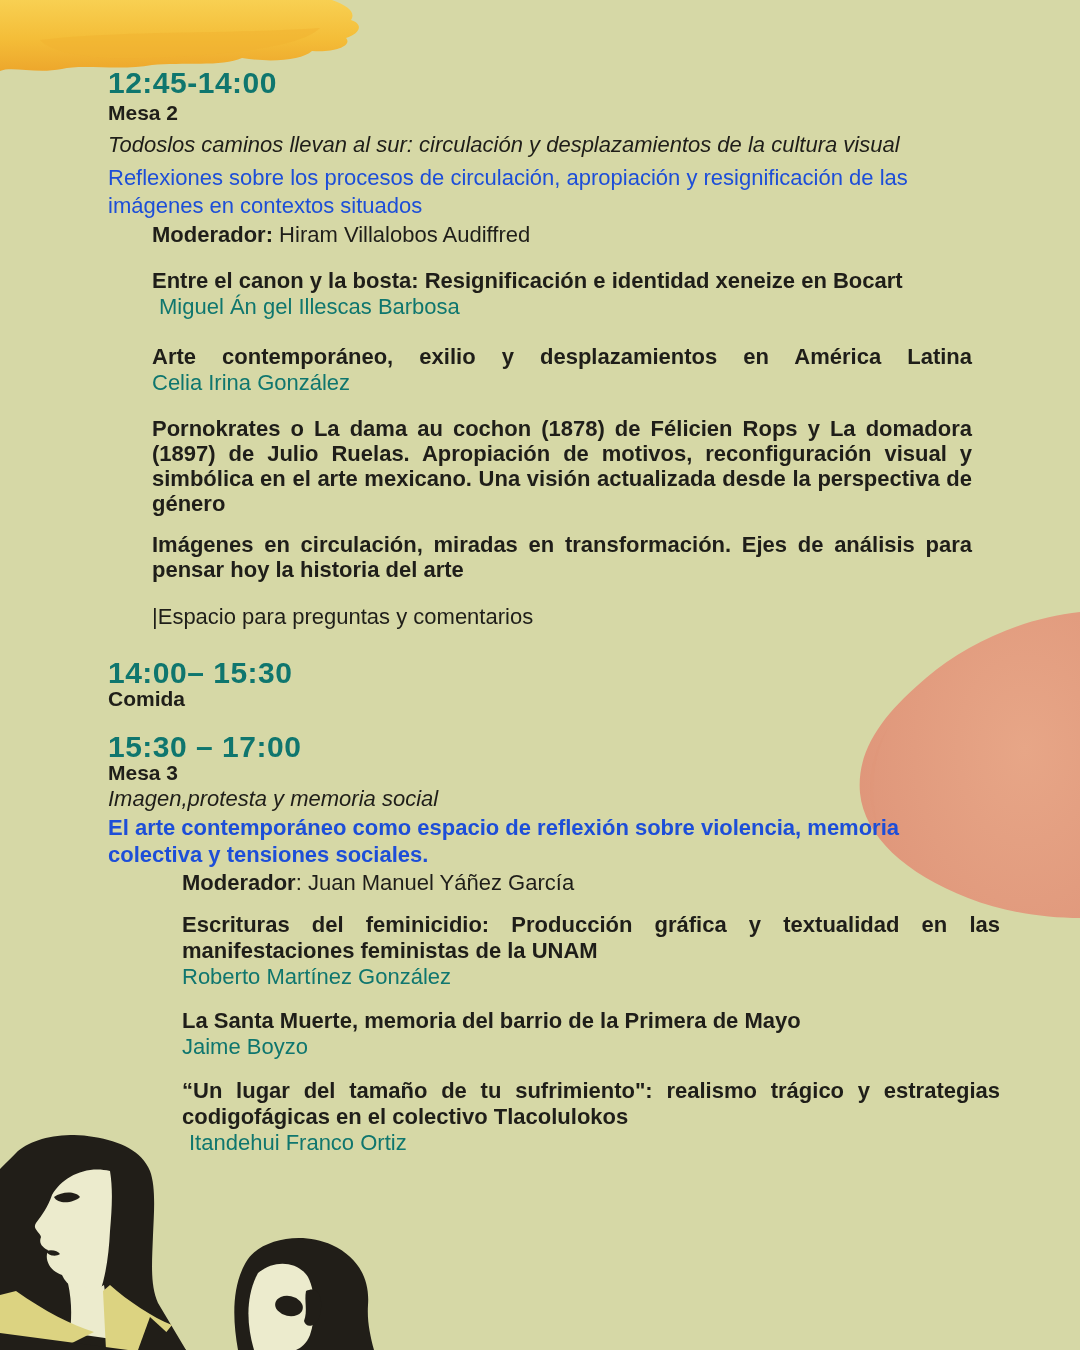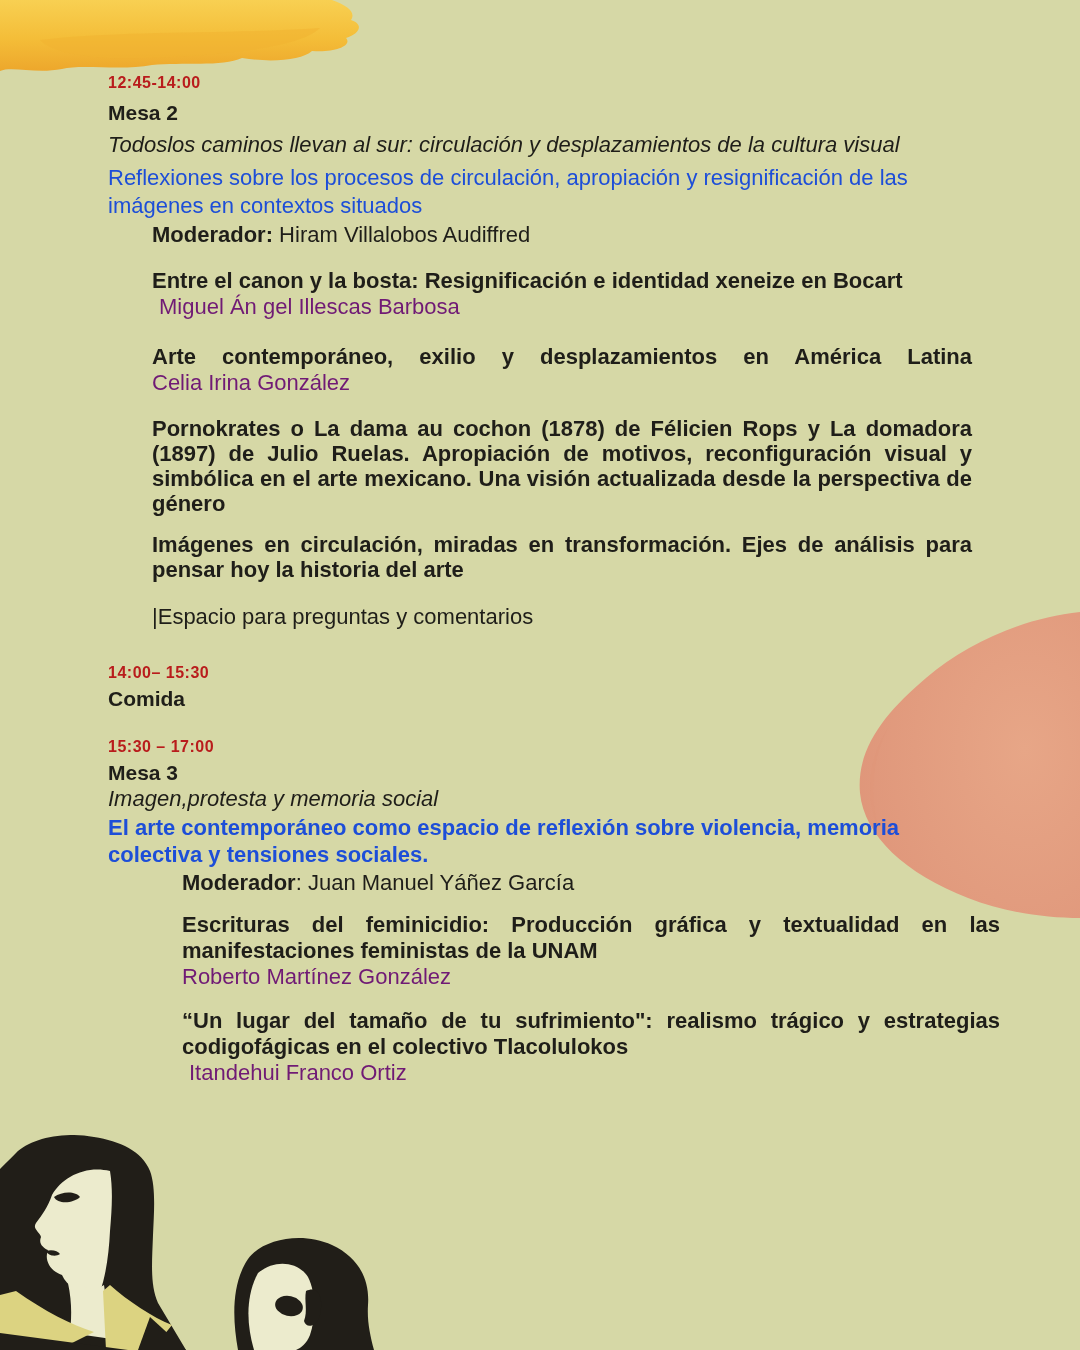--- a/index.html
+++ b/index.html
@@ -18,39 +18,39 @@
   
   .smudge-top{position:absolute;top:0;left:0;width:410px;height:92px;pointer-events:none;}
   .blob-right{position:absolute;top:608px;right:0;width:252px;height:312px;pointer-events:none;}
   .figures{position:absolute;left:0;bottom:0;width:545px;height:215px;pointer-events:none;}
   
   .content{
     position:absolute;left:108px;top:70px;width:900px;
     font-size:22px;line-height:26px;
   }
   .time{
-    color:#b91c1c;font-weight:bold;font-size:16px;line-height:26px;
+    color:#0f766e;font-weight:bold;font-size:30px;line-height:26px;
     letter-spacing:.5px;
   }
   .mesa{font-weight:bold;font-size:21px;line-height:26px;margin-top:4px;}
   .session-title{
     font-weight:normal;font-style:italic;font-size:22px;line-height:30px;
     width:830px;margin-top:4px;
   }
   .session-title.single{line-height:26px;margin-top:0;}
   .session-desc{width:835px;line-height:28px;margin-top:4px;color:#1d4ed8;}
   .session-desc.m3{width:855px;line-height:27px;margin-top:2px;font-weight:bold;}
   .moderator{margin-top:2px;}
   .ind1{margin-left:44px;width:820px;}
   .ind2{margin-left:74px;width:818px;}
   .talk{margin-top:20px;}
   .talk-title{font-weight:bold;text-align:justify;line-height:26px;}
   .talk-title.tight{line-height:25px;}
   .talk-title.stretch{text-align-last:justify;}
-  .speaker{line-height:26px;color:#701a75;}
+  .speaker{line-height:26px;color:#0f766e;}
   .speaker.sp-indent{padding-left:7px;}
   .qa{font-weight:normal;margin-top:22px;}
   .gap-lunch{margin-top:30px;}
   .gap-sec{margin-top:22px;}
   .t4{margin-top:16px;}
   .t5{margin-top:16px;}
   .t6{margin-top:18px;}
   .t7{margin-top:18px;}
   b.modlbl{font-weight:bold;}
   .vnote{font-weight:bold;}
@@ -168,20 +168,24 @@
     <div class="session-title single">Imagen,protesta y memoria social</div>
     <div class="session-desc m3">El arte contemporáneo como espacio de reflexión sobre violencia, memoria colectiva y tensiones sociales.</div>
 
     <div class="moderator ind2"><b class="modlbl">Moderador</b><span>: Juan Manuel Yáñez García</span></div>
 
     <div class="talk ind2 t5">
       <div class="talk-title">Escrituras del feminicidio: Producción gráfica y textualidad en las manifestaciones feministas de la UNAM</div>
       <div class="speaker">Roberto Martínez González</div>
     </div>
 
+    <div class="talk ind2 t6">
+      <div class="talk-title">La Santa Muerte, memoria del barrio de la Primera de Mayo</div>
+      <div class="speaker">Jaime Boyzo</div>
+    </div>
 
     <div class="talk ind2 t7">
       <div class="talk-title">“Un lugar del tamaño de tu sufrimiento": realismo trágico y estrategias codigofágicas en el colectivo Tlacolulokos</div>
       <div class="speaker sp-indent">Itandehui Franco Ortiz</div>
     </div>
 
   </div>
 </div>
 
 </body></html>

